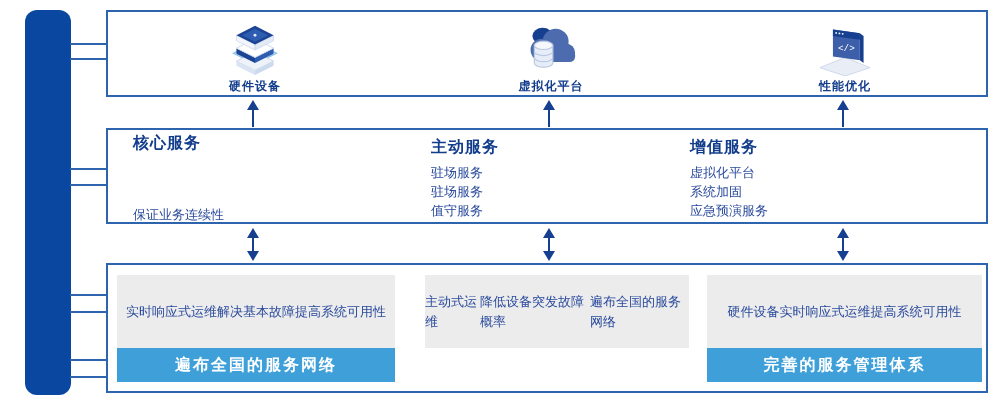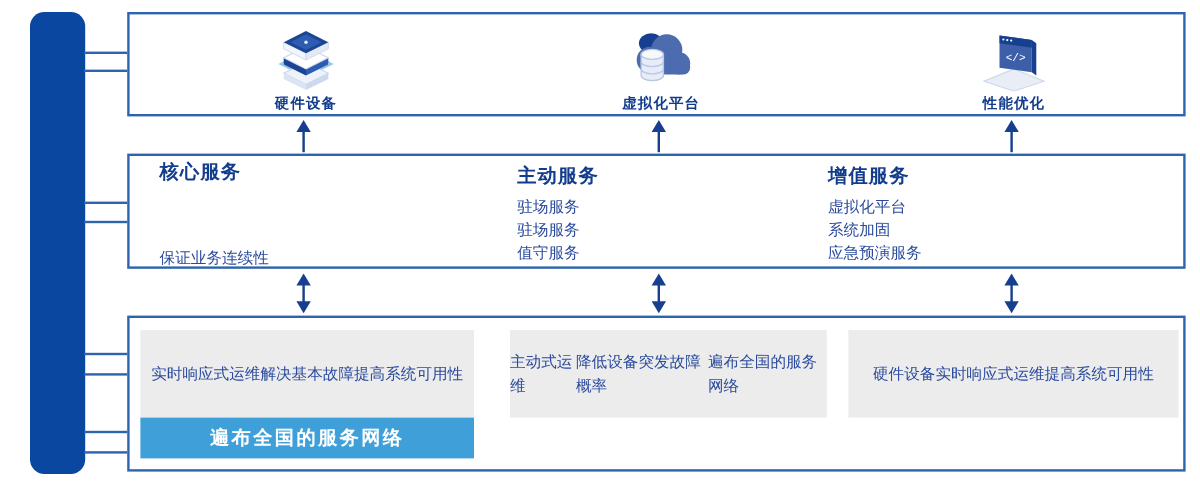--- a/index.html
+++ b/index.html
@@ -203,16 +203,17 @@
         <div class="pos-line">遍布全国的服务网络</div>
       </div>
     </div>
 
     <div class="pos-col p3">
       <div class="pos-panel">
         <div class="pos-line">硬件设备</div>
         <div class="pos-line">实时响应式运维</div>
         <div class="pos-line">提高系统可用性</div>
       </div>
+      <div class="pos-bar">完善的服务管理体系</div>
     </div>
   </div>
 
 </div>
 
 </body></html>

